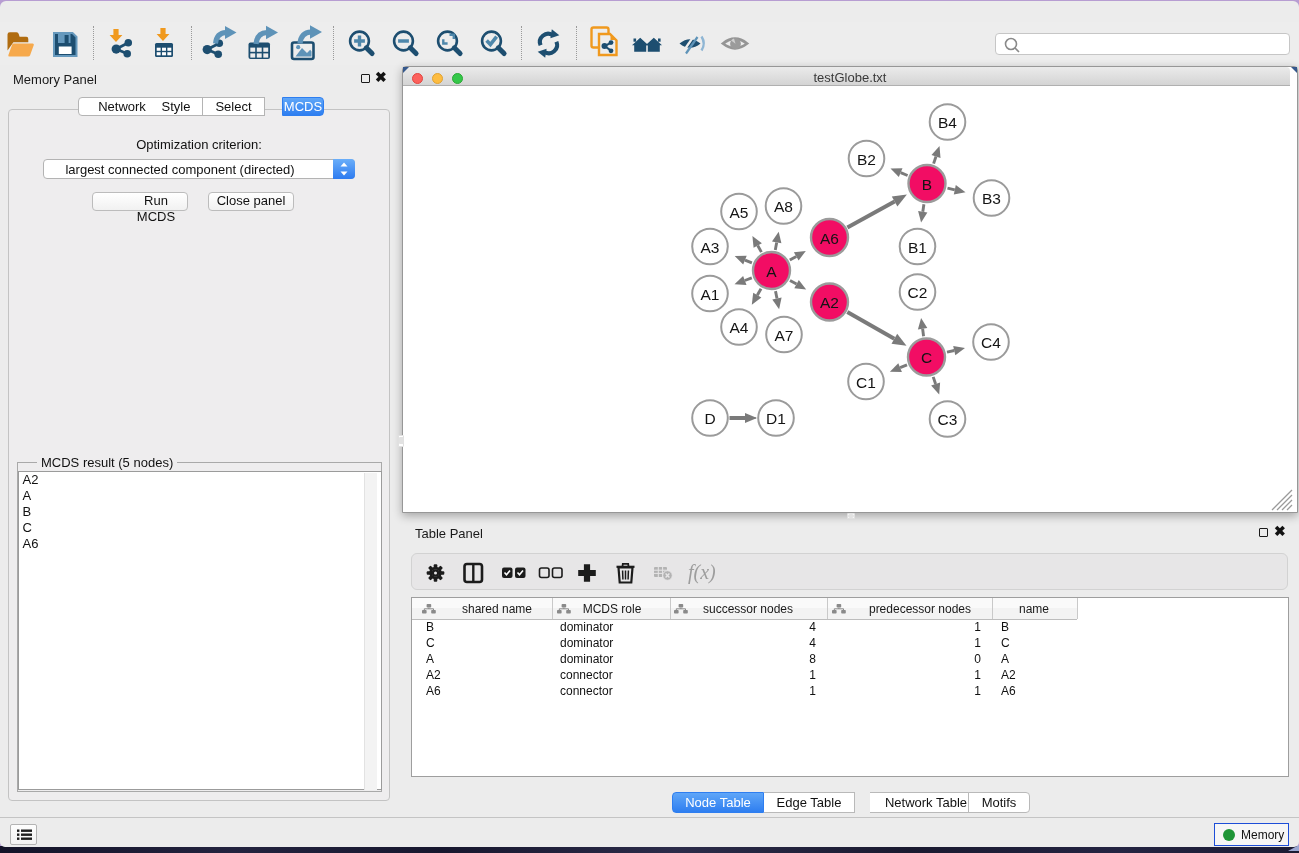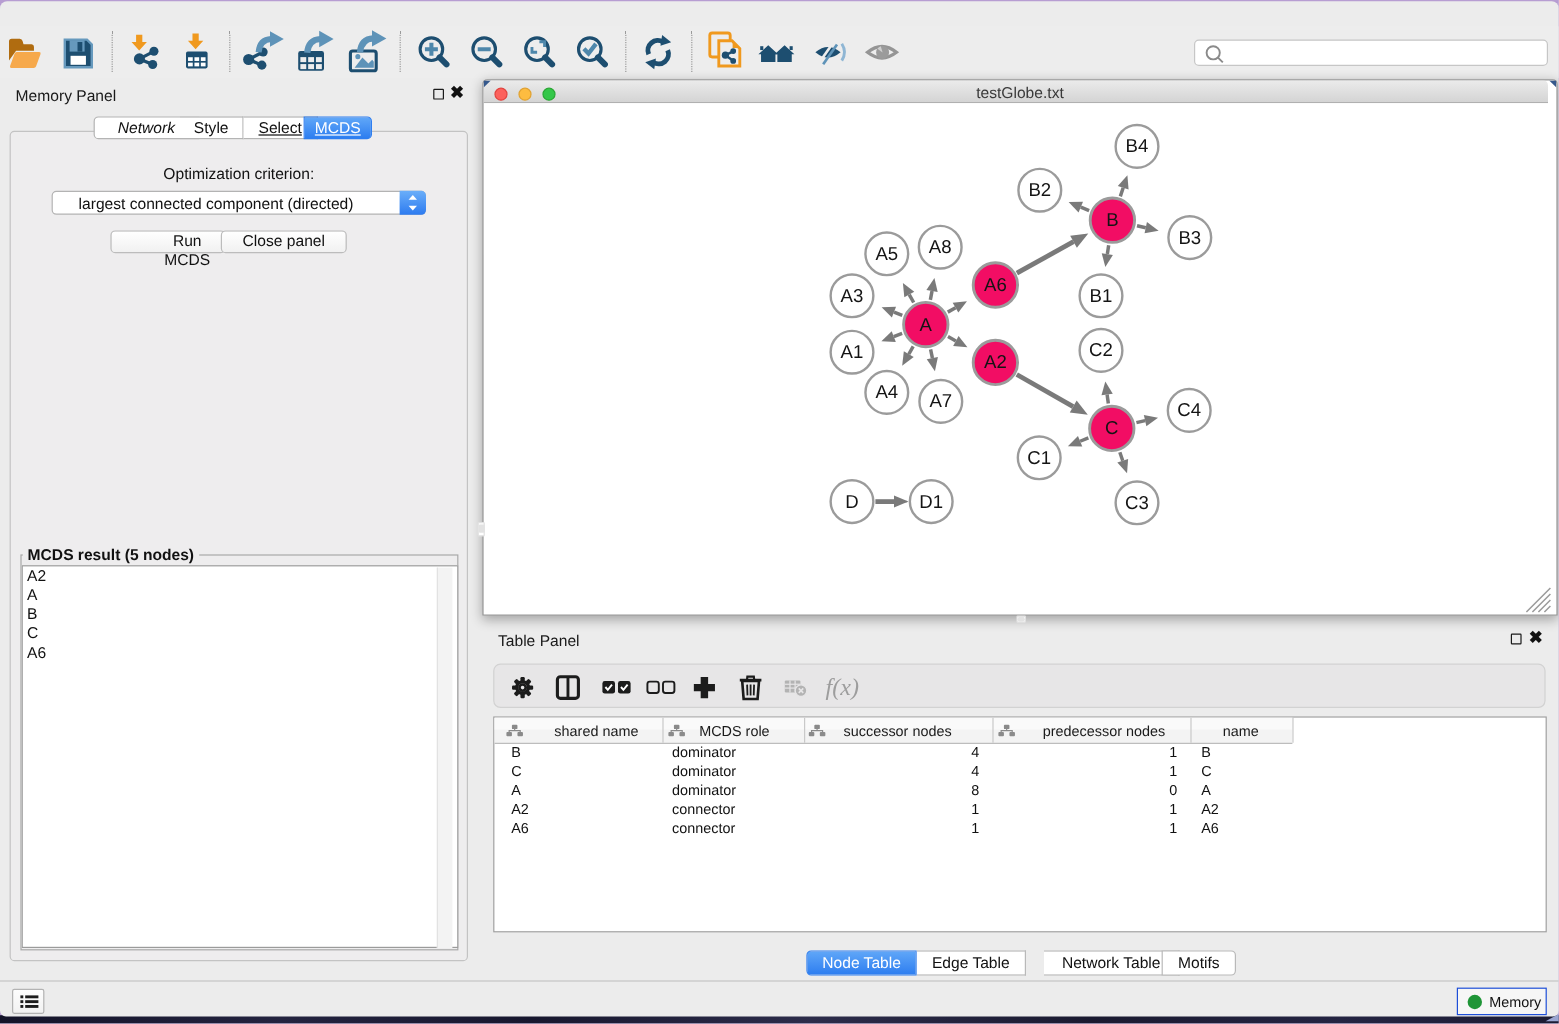--- a/index.html
+++ b/index.html
@@ -36,22 +36,22 @@
 #combo { position:absolute; left:43px; top:158px; width:312px; height:20px;
   background:#fff; border:1px solid #b3b3b3; border-radius:4px; }
 #combo .txt { position:absolute; left:0; right:38px; top:2px; text-align:center; font-size:13px; color:#111; }
 #combo .btn { position:absolute; right:-1px; top:-1px; width:22px; height:20px;
   background:linear-gradient(#6aaef9,#2d7bf0); border-radius:0 4px 4px 0; }
 .pbtn { position:absolute; top:191px; height:19px; background:linear-gradient(#ffffff,#f1f1f1);
   border:1px solid #bcbcbc; border-radius:4px; font-size:13px; color:#111;
   text-align:center; line-height:16px; }
 #groupbox { position:absolute; left:17px; top:461px; width:365px; height:330px;
   border:1px solid #a9a9a9; }
-#grouplabel { position:absolute; left:19px; top:454px; background:#eeedee; padding:0 4px;
-  font-size:13px; color:#111;font-weight:bold; }
+#grouplabel { position:absolute; left:37px; top:454px; background:#eeedee; padding:0 4px;
+  font-size:13px; color:#111; }
 #mcdslist { position:absolute; left:17.5px; top:470px; width:364px; height:319px;
   background:#fff; border:1px solid #9b9b9b; font-size:13px; color:#111; line-height:16px;
   padding:0 0 0 4px; }
 #mcdslist .sb { position:absolute; right:4px; top:1px; width:13px; height:317px;
   background:#f3f3f3; border-left:1px solid #e2e2e2; }
 
 #gwin { position:absolute; left:402px; top:65px; width:896px; height:447px;
   background:#fff; border:1px solid #979797; border-radius:4px 4px 0 0;
   box-shadow:0 3px 10px rgba(0,0,0,0.3); }
 #gtitle { position:absolute; left:0; top:0; width:887px; height:19px;
@@ -211,38 +211,38 @@
         <line x1="13" y1="14" x2="17" y2="18" stroke="#8a8a8a" stroke-width="1.6"></line>
       </svg>
     </div>
   </div>
 
   <div id="cp-title">Memory Panel</div>
   <div class="hdr-float" style="left:361px; top:73px;"></div>
   <div class="hdr-x" style="left:375px; top:68px;">✖</div>
 
   <div id="cp-tabs">
-    <div class="tab" style="left:0px; width:88px; border-radius:4px 0 0 4px;font-style:italic;">Network</div>
+    <div class="tab" style="left:0px; width:88px; border-radius:4px 0 0 4px;">Network</div>
     <div class="tab" style="left:72px; width:53px; border-left:none;">Style</div>
-    <div class="tab" style="left:125px; width:62px; border-left:none;text-decoration:underline;">Select</div>
-    <div class="tab sel" style="left:175px; width:57px; border-radius:0 4px 4px 0;text-decoration:underline;">MCDS</div>
+    <div class="tab" style="left:125px; width:62px; border-left:none;">Select</div>
+    <div class="tab sel" style="left:204px; width:42px; border-radius:0 4px 4px 0;">MCDS</div>
   </div>
   <div id="cp-panel"></div>
   <div id="combo">
     <div class="txt">largest connected component (directed)</div>
     <div class="btn">
       <svg width="22" height="20">
         <path d="M11 3.5 L14.5 7.5 L7.5 7.5 Z" fill="#fff"></path>
         <path d="M11 16.5 L14.5 12.5 L7.5 12.5 Z" fill="#fff"></path>
       </svg>
     </div>
   </div>
   <div id="opt-label">Optimization criterion:</div>
   <div class="pbtn" style="left:92px; width:96px;padding-left:32px;">Run MCDS</div>
-  <div class="pbtn" style="left:184px; width:105px;">Close panel</div>
+  <div class="pbtn" style="left:208px; width:86px;">Close panel</div>
 
   <div id="groupbox"></div>
   <div id="grouplabel">MCDS result (5 nodes)</div>
   <div id="mcdslist">A2<br>A<br>B<br>C<br>A6<div class="sb"></div></div>
 
   <div id="gwin">
     <div id="gtitle">
       <div class="tl t1"></div>
         <div class="tl t2"></div>
         <div class="tl t3"></div>

